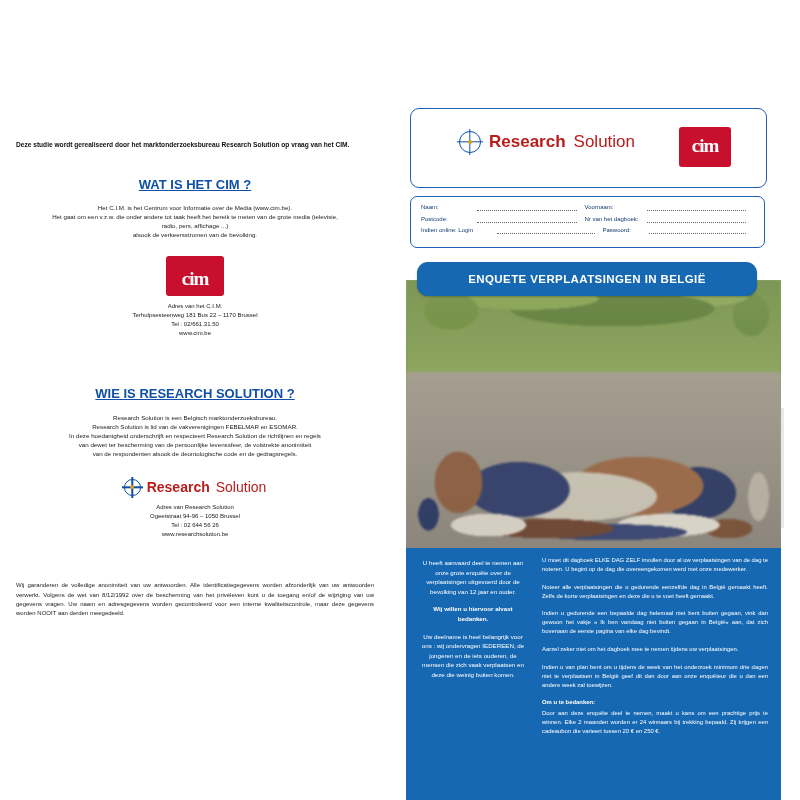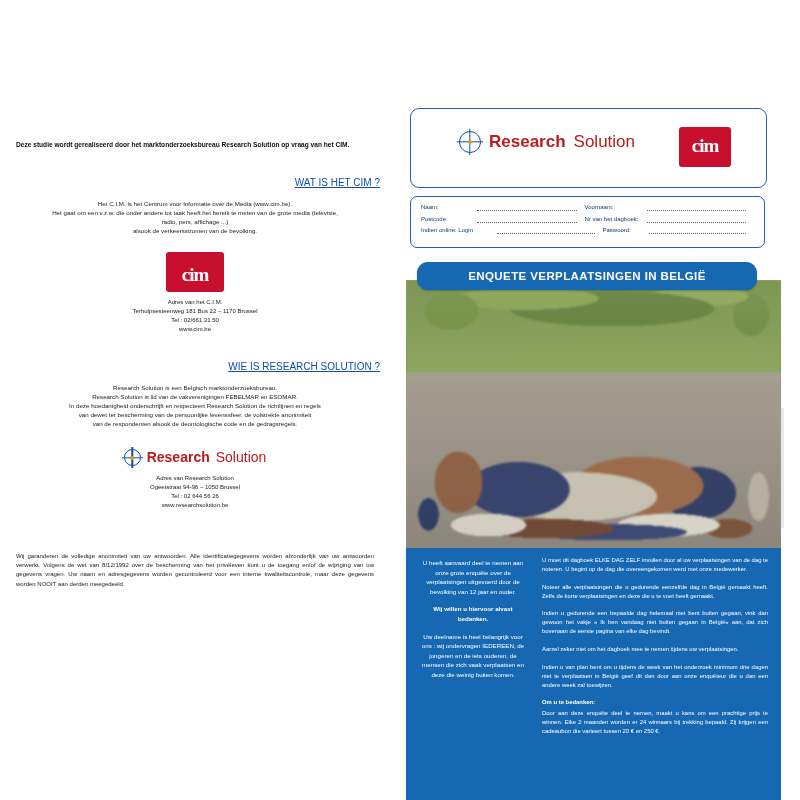--- a/index.html
+++ b/index.html
@@ -18,22 +18,22 @@
     position:absolute;
     left:10px;top:140px;width:370px;height:550px;
     font-size:6.2px;line-height:1.45;
     color:#1a1a1a;
   }
   .left-intro{
     font-weight:bold;font-size:6.6px;color:#111;
     margin:0 0 26px 6px;
   }
   .sec-title{
-    text-align:right;color:#0f4fa8;font-weight:normal;
-    font-size:10px;text-decoration:underline;margin-bottom:10px;
+    text-align:center;color:#0f4fa8;font-weight:bold;
+    font-size:13px;text-decoration:underline;margin-bottom:10px;
   }
   .center-txt{text-align:center;}
   .blk{margin:0 40px;}
 
   
   .cim-logo{
     display:block;margin:16px auto 6px auto;
     width:58px;height:40px;background:#c8102e;
     border-radius:3px;position:relative;
   }
@@ -89,21 +89,21 @@
     position:absolute;left:15px;top:88px;width:355px;height:52px;
     border:1.2px solid #1f5fb4;border-radius:7px;background:#fff;
     padding:6px 10px;box-sizing:border-box;font-size:6px;color:#123a6e;
   }
   .form-row{display:flex;align-items:center;margin-bottom:3.5px;}
   .fl{width:56px;flex:0 0 56px;}
   .dots{flex:1;border-bottom:1px dotted #666;height:7px;margin-right:8px;}
   .fl2{width:62px;flex:0 0 62px;}
 
   .banner{
-    position:absolute;left:22px;top:154px;width:340px;height:28px;
+    position:absolute;left:22px;top:154px;width:340px;height:34px;
     background:#1668b3;border-radius:11px;
     color:#fff;font-weight:bold;font-size:11.5px;letter-spacing:.4px;
     display:flex;align-items:center;justify-content:center;
     box-shadow:0 1px 2px rgba(0,0,0,.25);
   }
 
   
   .photo{
     position:absolute;left:11px;top:172px;width:375px;height:270px;
     background:linear-gradient(#8fa85e 0%, #7b9450 18%, #6e8a4e 30%, #9a9a8e 45%, #b0a79a 60%, #a39b90 80%, #8e8a80 100%);
@@ -184,21 +184,21 @@
       <div class="cim-text">cim</div>
     </div>
 
     <div class="addr center-txt">
       <div>Adres van het C.I.M.</div>
       <div>Terhulpsesteenweg 181 Bus 22 – 1170 Brussel</div>
       <div>Tel : 02/661.31.50</div>
       <div>www.cim.be</div>
     </div>
 
-    <div class="sec-title" style="margin-top:26px;">WIE IS RESEARCH SOLUTION ?</div>
+    <div class="sec-title" style="margin-top:47px;">WIE IS RESEARCH SOLUTION ?</div>
     <div class="blk center-txt">
       <div>Research Solution is een Belgisch marktonderzoeksbureau.</div>
       <div>Research Solution is lid van de vakverenigingen  FEBELMAR en ESOMAR.</div>
       <div>In deze hoedanigheid onderschrijft en respecteert Research Solution de richtlijnen en regels</div>
       <div>van dewet ter bescherming van de persoonlijke levenssfeer, de volstrekte anonimiteit</div>
       <div>van de respondenten alsook de deontologische code en de gedragsregels.</div>
     </div>
 
     <div class="rs-logo">
       <span class="rs-mark">

